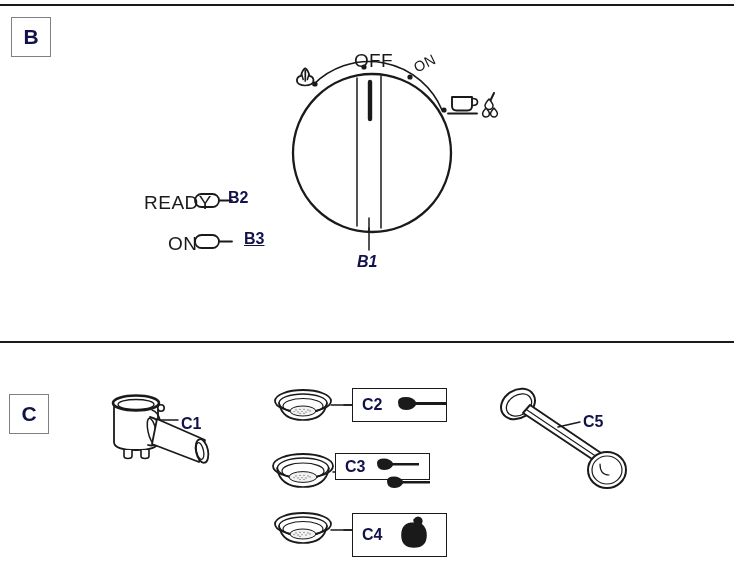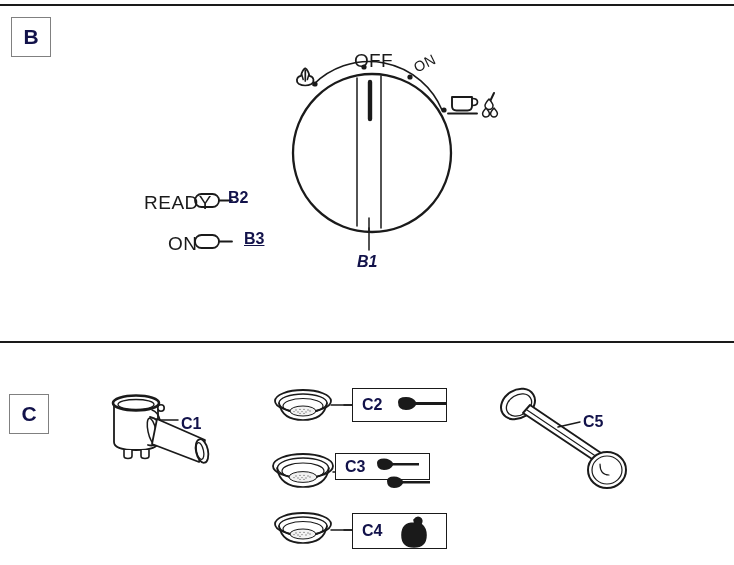--- a/index.html
+++ b/index.html
@@ -55,21 +55,21 @@
     border:1.6px solid #1a1a1a;
     background:#ffffff;
     box-sizing:border-box;
     display:flex;align-items:center;
     padding-left:9px;
   }
   .cbox .cb-id{font-weight:bold;font-size:16px;color:#12124a;margin-right:10px;}
   .cbox .cb-art{flex:1;height:100%;position:relative;}
   #cbox-c2{left:352px;top:388px;width:95px;height:34px;}
   #cbox-c3{left:335px;top:453px;width:95px;height:27px;}
-  #cbox-c4{left:352px;top:513px;width:95px;height:36px;}
+  #cbox-c4{left:352px;top:513px;width:95px;height:44px;}
 </style>
 </head>
 <body>
 
 <div class="page">
 
   <div class="rule rule-top"></div>
   <div class="rule rule-mid"></div>
 
   <div class="sect-box sect-b">

